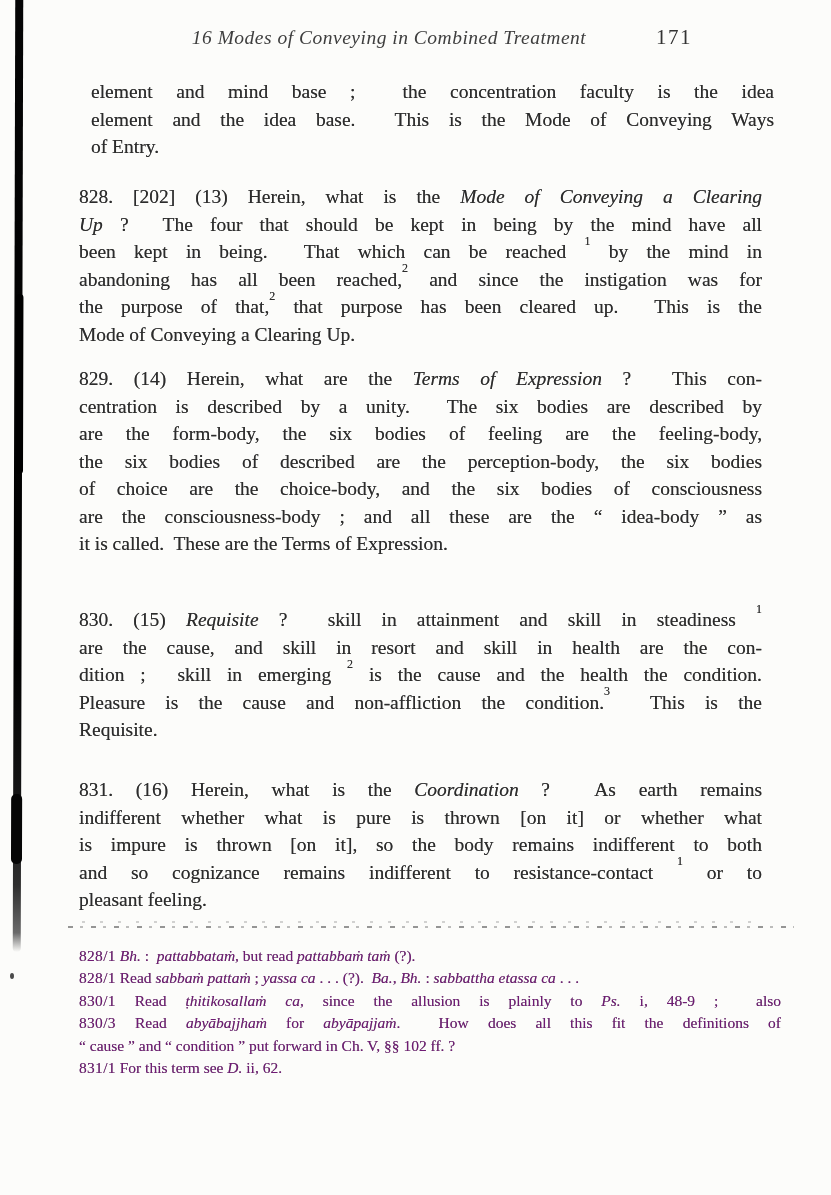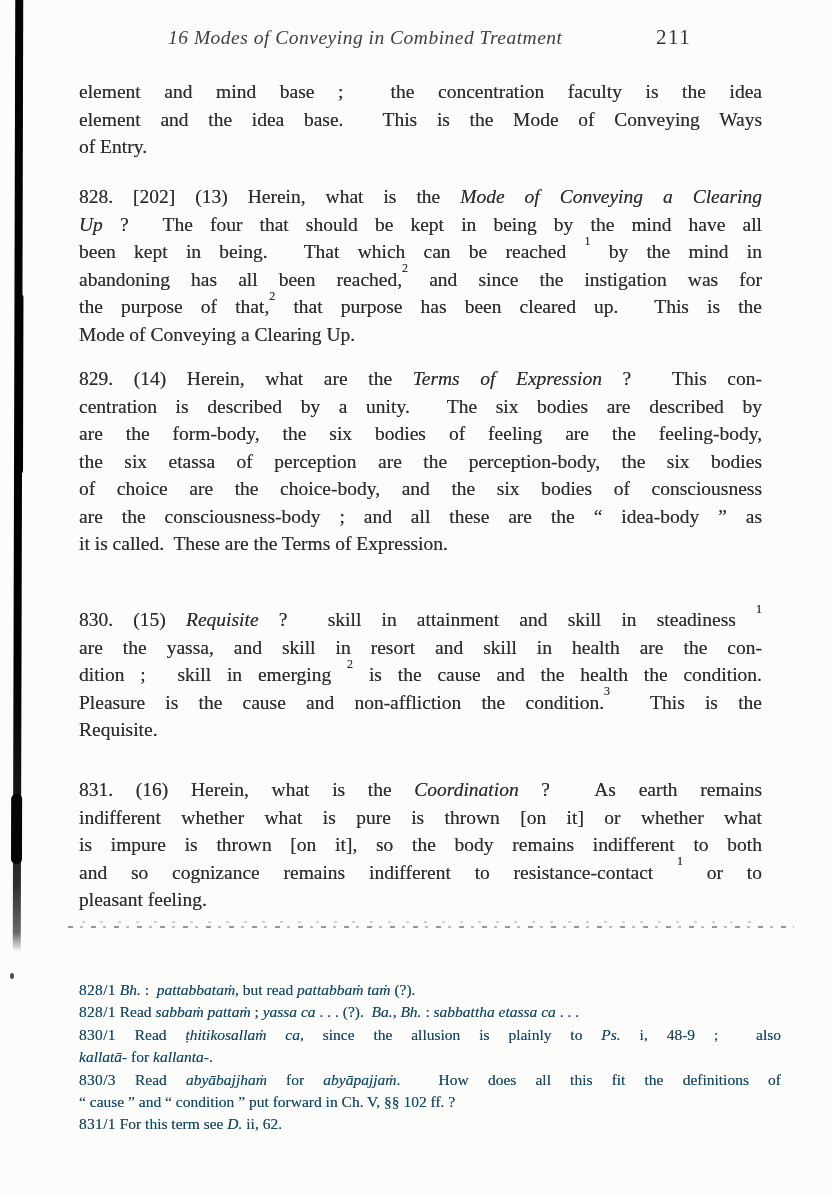--- a/index.html
+++ b/index.html
@@ -26,36 +26,36 @@
   }
   .gutter::after {
     content:""; position:absolute; left:2px; top:300px; width:7px; height:180px;
     background:#000; border-radius:4px;
   }
   .speck { position:absolute; left:10px; top:973px; width:4px; height:6px; background:#4a4a4a; border-radius:50%; }
 
   
   .rh-title {
     position:absolute; left:168px; top:27px; width:442px;
-    font-style:italic; font-size:19.5px;
+    text-align:center; font-style:italic; font-size:19.5px;
     color:#3e3e3e; letter-spacing:0.5px; white-space:nowrap;
   }
   .rh-page {
     position:absolute; left:656px; top:25px;
     font-size:21px; letter-spacing:1.5px; color:#333;
   }
 
   
   .body-text {
     position:absolute; left:79px; top:0; width:683px;
     font-size:19.5px; line-height:27.5px;
     text-shadow:0 0 0.45px rgba(45,45,45,.65);
   }
   .para { position:absolute; left:0; width:100%; }
-  .para:nth-child(1) { top:78px; }
+  .para:nth-child(1) { top:78px;margin-left:12px; }
   .para:nth-child(2) { top:183px; }
   .para:nth-child(3) { top:365px; }
   .para:nth-child(4) { top:606px; }
   .para:nth-child(5) { top:776px; }
   .line.just { text-align:justify; text-align-last:justify; }
   sup { font-size:12px; position:relative; top:-6px; line-height:0; letter-spacing:0; }
   b { font-weight:400; }
 
   
   .sep { position:absolute; left:68px; top:921px; width:726px; height:9px; }
@@ -63,64 +63,64 @@
     content:""; position:absolute; left:14px; top:0; height:2px; width:94%;
     background:repeating-linear-gradient(90deg, rgba(140,140,140,.38) 0 3px, transparent 3px 18px);
   }
   .sep::after {
     content:""; position:absolute; left:0; top:5px; height:2px; width:100%;
     background:repeating-linear-gradient(90deg, rgba(105,105,105,.7) 0 5px, transparent 5px 12px, rgba(125,125,125,.5) 12px 15px, transparent 15px 23px);
   }
 
   
   .footnotes {
-    position:absolute; left:79px; top:979px; width:702px;
-    font-size:15.5px; line-height:22.4px; color:#0c4a6e;
+    position:absolute; left:79px; top:945px; width:702px;
+    font-size:15.5px; line-height:22.4px; color:#701a75;
     text-shadow:0 0 0.4px rgba(45,45,45,.6);
   }
   .fn-line.just { text-align:justify; text-align-last:justify; }
   .footnotes b { letter-spacing:0.3px; }
 </style>
 </head>
 <body>
 
 <div class="page">
 
   <div class="gutter"></div>
   <div class="speck"></div>
 
   <div class="rh-title">16 Modes of Conveying in Combined Treatment</div>
-  <div class="rh-page">211</div>
+  <div class="rh-page">171</div>
 
   <div class="body-text" id="body-text">
       <div class="para">
         <div class="line just">element and mind base ;&nbsp; the concentration faculty is the idea</div>
         <div class="line just">element and the idea base.&nbsp; This is the Mode of Conveying Ways</div>
         <div class="line">of Entry.</div>
       </div>
       <div class="para">
         <div class="line just">828. [<b>202</b>] (13) Herein, what is the <i>Mode of Conveying a Clearing</i></div>
         <div class="line just"><i>Up</i> ?&nbsp; The four that should be kept in being by the mind have all</div>
         <div class="line just">been kept in being.&nbsp; That which can be reached <sup>1</sup> by the mind in</div>
         <div class="line just">abandoning has all been reached,<sup>2</sup> and since the instigation was for</div>
         <div class="line just">the purpose of that,<sup>2</sup> that purpose has been cleared up.&nbsp; This is the</div>
         <div class="line">Mode of Conveying a Clearing Up.</div>
       </div>
       <div class="para">
         <div class="line just">829. (14) Herein, what are the <i>Terms of Expression</i> ?&nbsp; This con-</div>
         <div class="line just">centration is described by a unity.&nbsp; The six bodies are described by</div>
         <div class="line just">are the form-body, the six bodies of feeling are the feeling-body,</div>
-        <div class="line just">the six etassa of perception are the perception-body, the six bodies</div>
+        <div class="line just">the six bodies of described are the perception-body, the six bodies</div>
         <div class="line just">of choice are the choice-body, and the six bodies of consciousness</div>
         <div class="line just">are the consciousness-body ; and all these are the “ idea-body ” as</div>
         <div class="line">it is called.&nbsp; These are the Terms of Expression.</div>
       </div>
       <div class="para">
         <div class="line just">830. (15) <i>Requisite</i> ?&nbsp; skill in attainment and skill in steadiness <sup>1</sup></div>
-        <div class="line just">are the yassa, and skill in resort and skill in health are the con-</div>
+        <div class="line just">are the cause, and skill in resort and skill in health are the con-</div>
         <div class="line just">dition ;&nbsp; skill in emerging <sup>2</sup> is the cause and the health the condition.</div>
         <div class="line just">Pleasure is the cause and non-affliction the condition.<sup>3</sup>&nbsp; This is the</div>
         <div class="line">Requisite.</div>
       </div>
       <div class="para">
         <div class="line just">831. (16) Herein, what is the <i>Coordination</i> ?&nbsp; As earth remains</div>
         <div class="line just">indifferent whether what is pure is thrown [on it] or whether what</div>
         <div class="line just">is impure is thrown [on it], so the body remains indifferent to both</div>
         <div class="line just">and so cognizance remains indifferent to resistance-contact <sup>1</sup> or to</div>
         <div class="line">pleasant feeling.</div>
@@ -131,21 +131,20 @@
 
   <div class="footnotes" id="footnotes">
       <div class="footnote">
         <div class="fn-line"><b>828/1</b> <i>Bh.</i> :&nbsp; <i>pattabbataṁ</i>, but read <i>pattabbaṁ taṁ</i> (?).</div>
       </div>
       <div class="footnote">
         <div class="fn-line"><b>828/1</b> Read <i>sabbaṁ pattaṁ</i> ; <i>yassa ca</i> . . . (?).&nbsp; <i>Ba.</i>, <i>Bh.</i> : <i>sabbattha etassa ca</i> . . .</div>
       </div>
       <div class="footnote">
         <div class="fn-line just"><b>830/1</b> Read <i>ṭhitikosallaṁ ca</i>, since the allusion is plainly to <i>Ps.</i> i, 48-9 ;&nbsp; also</div>
-        <div class="fn-line"><i>kallatā-</i> for <i>kallanta-</i>.</div>
       </div>
       <div class="footnote">
         <div class="fn-line just"><b>830/3</b> Read <i>abyābajjhaṁ</i> for <i>abyāpajjaṁ</i>.&nbsp; How does all this fit the definitions of</div>
         <div class="fn-line">“ cause ” and “ condition ” put forward in Ch. V, §§ 102 ff. ?</div>
       </div>
       <div class="footnote">
         <div class="fn-line"><b>831/1</b> For this term see <i>D.</i> ii, 62.</div>
       </div>
     </div>
 

